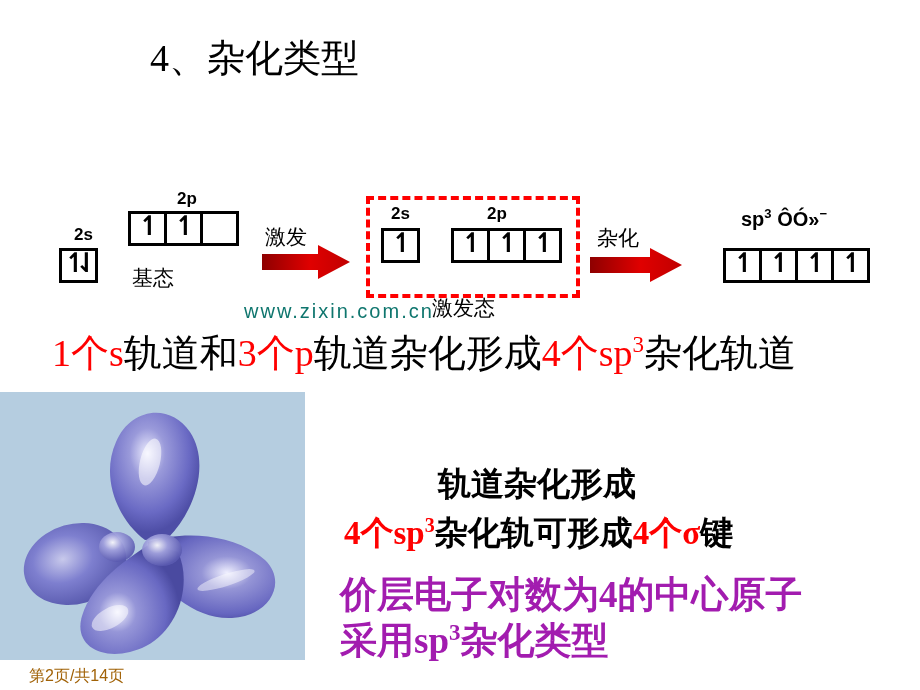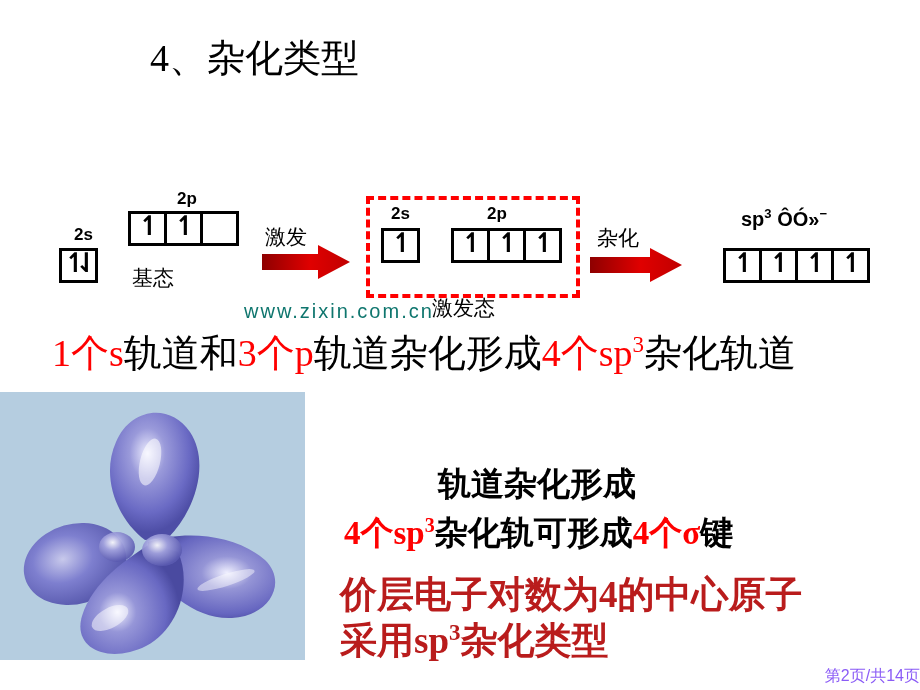--- a/index.html
+++ b/index.html
@@ -149,21 +149,21 @@
   .geom {
     font-size: 33px;
     font-weight: bold;
   }
   .geom .ang { font-family: "Liberation Serif", serif; margin-left: 22px; }
   .tetra { font-size: 33px; font-weight: bold; }
   .sigma-line { font-size: 33px; font-weight: bold; }
   .sigma-line .r { color: #ff0000; }
   .sigma-line sup { font-size: 20px; }
   .final-red {
-    color: #b91c1c;
+    color: #a21caf;
     font-size: 37px;
     font-weight: bold;
   }
   .final-red sup { font-size: 23px; }
 
   
   .orb-pic {
     position: absolute;
     left: 0px;
     top: 392px;
@@ -173,25 +173,26 @@
     z-index: 3;
     overflow: hidden;
   }
 
   
   .footer {
     position: absolute;
     left: 0;
     right: 0;
     top: 666px;
-    text-align: right;
+    text-align: left;
     font-family: "Liberation Sans", sans-serif;
     font-size: 16px;
-    color: #8b5cf6;
+    color: #a16207;
     z-index: 8;
+    padding-left: 29px;
   }
 </style>
 </head>
 <body>
 
 <div id="slide">
 
   <div class="watermark">www.zixin.com.cn</div>
 
   <div class="title-main">4、杂化类型</div>

